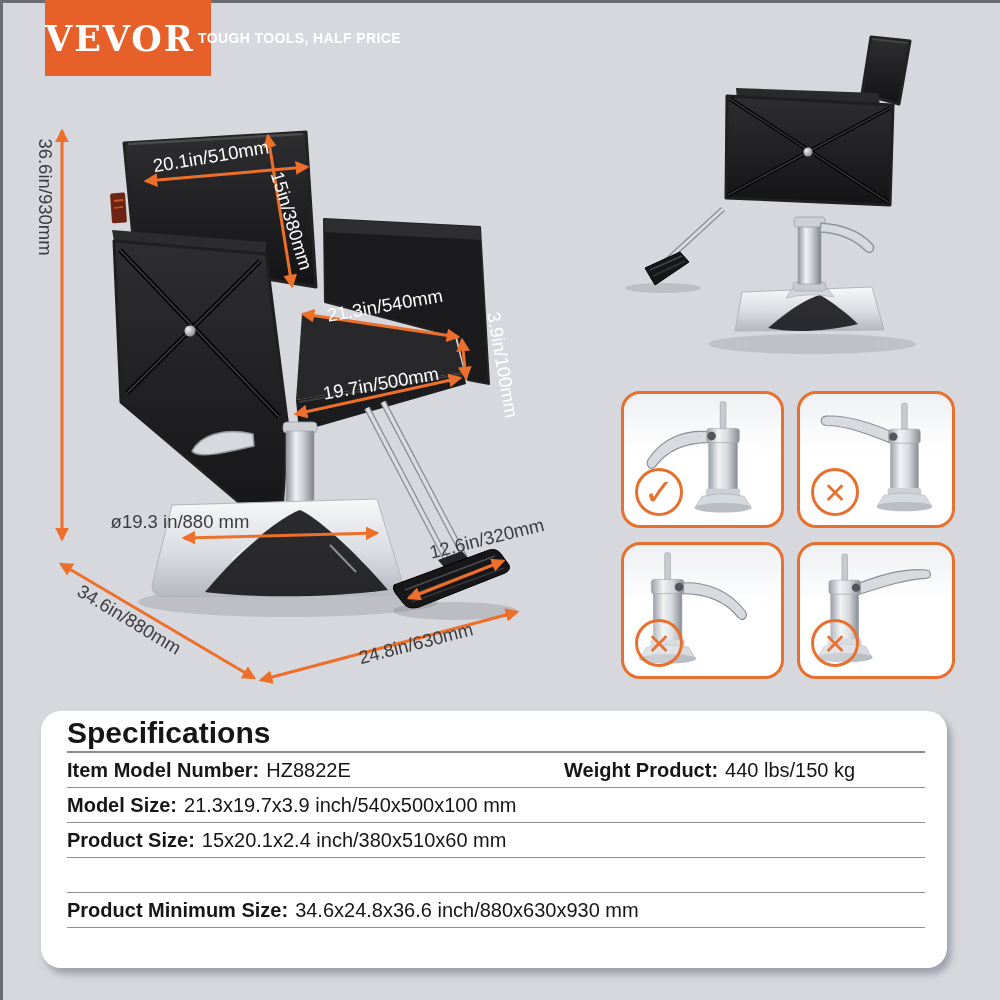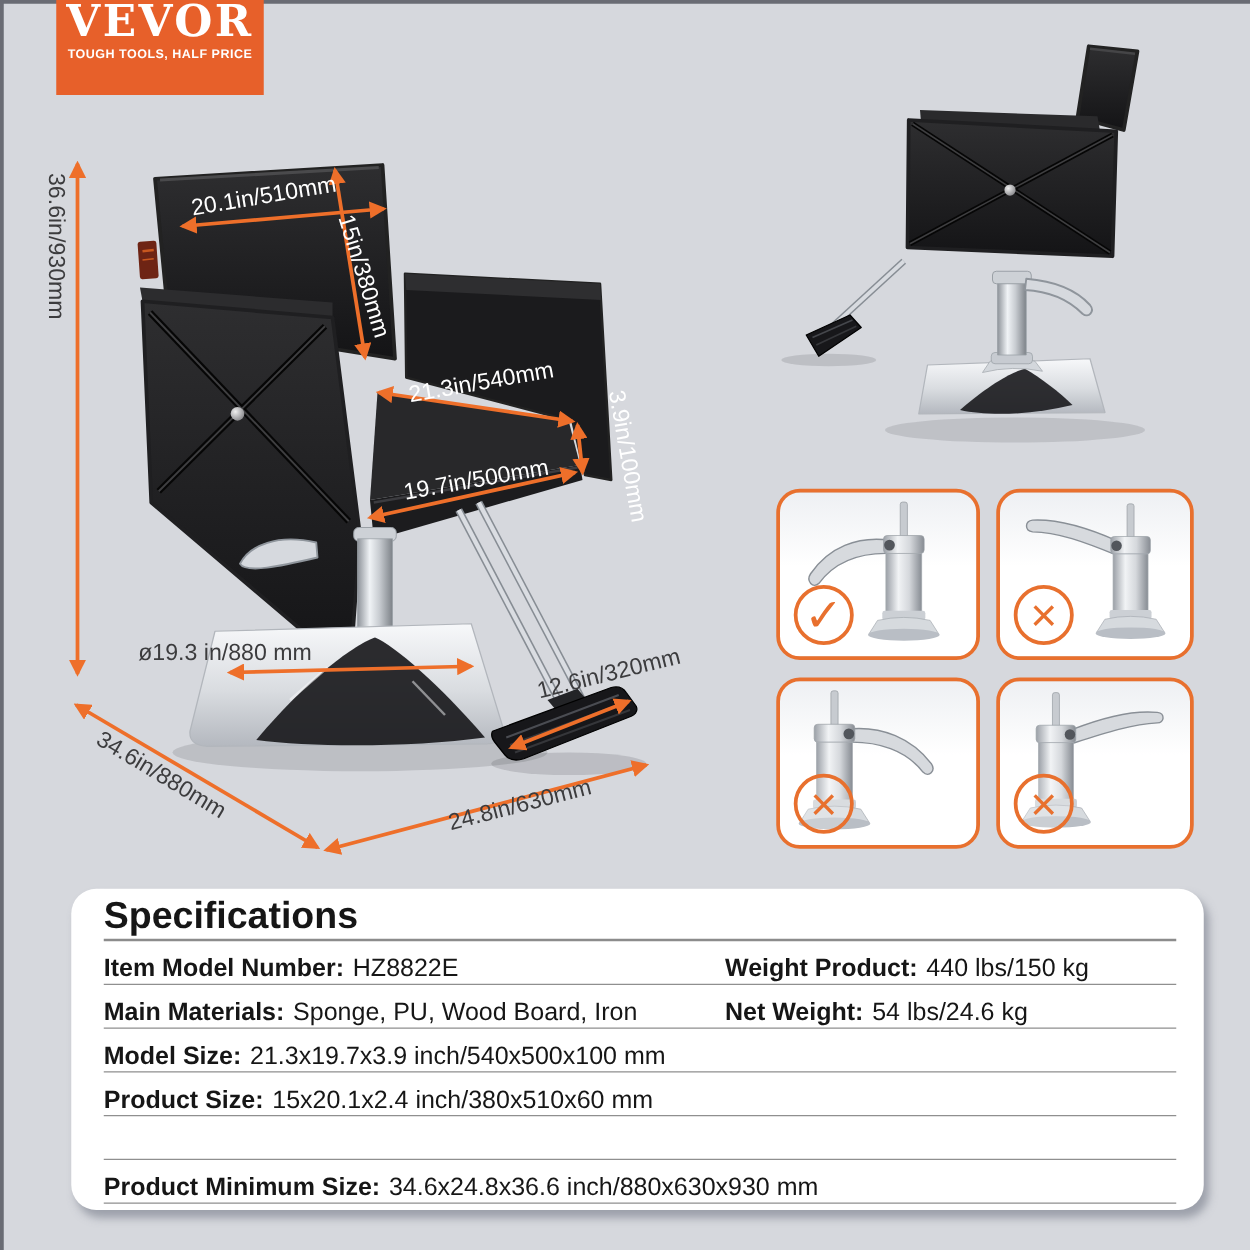--- a/index.html
+++ b/index.html
@@ -7,28 +7,28 @@
     position:relative;width:1000px;height:1000px;overflow:hidden;
     background:#d6d8dd;
     font-family:"Liberation Sans", sans-serif;
   }
   .edge-top{position:absolute;left:0;top:0;width:1000px;height:3px;background:#6a6c74;}
   .edge-left{position:absolute;left:0;top:0;width:3px;height:1000px;background:#6a6c74;}
 
   
   .logo{
     position:absolute;left:45px;top:0;width:166px;height:76px;
-    background:#e7602a;color:#fff;display:flex;flex-direction:column;
-    align-items:center;justify-content:flex-start;gap:3px;
+    background:#e7602a;color:#fff;display:flex;flex-direction:row;
+    align-items:center;justify-content:space-between;gap:3px;
   }
   .logo .brand{
     font-family:"DejaVu Serif", serif;font-weight:bold;font-size:35px;
     line-height:1;letter-spacing:2px;
   }
-  .logo .tagline{font-size:10px;font-weight:bold;letter-spacing:.4px;white-space:nowrap;}
+  .logo .tagline{font-size:14px;font-weight:bold;letter-spacing:.4px;white-space:nowrap;}
 
   
   svg.art{position:absolute;left:0;top:0;width:1000px;height:1000px;}
 
   
   .dim{
     position:absolute;white-space:nowrap;font-size:18.5px;line-height:1;
     transform:translate(-50%,-50%) rotate(var(--r,0deg));
   }
   .dim.white{color:#ffffff;}
@@ -47,30 +47,30 @@
   .variant svg{position:absolute;left:0;top:0;width:100%;height:100%;}
   .mark{
     position:absolute;left:11px;bottom:9px;width:48px;height:48px;box-sizing:border-box;
     border:3.5px solid #e8702e;border-radius:50%;display:flex;align-items:center;
     justify-content:center;color:#e8702e;font-size:37px;line-height:1;
     background:rgba(255,255,255,.25);
   }
 
   
   .specs{
-    position:absolute;left:57px;top:711px;width:906px;height:257px;box-sizing:border-box;
+    position:absolute;left:41px;top:711px;width:906px;height:257px;box-sizing:border-box;
     background:#ffffff;border-radius:20px;padding:4px 22px 0 26px;
     box-shadow:4px 6px 7px rgba(110,114,130,.55);color:#161616;
   }
   .spec-title{
     font-size:30px;font-weight:bold;height:36px;display:flex;align-items:center;
     border-bottom:2px solid #8c8c8c;
   }
   .spec-row{
-    display:flex;align-items:flex-end;height:34px;font-size:20px;
+    display:flex;align-items:center;height:34px;font-size:20px;
     border-bottom:1.5px solid #8f8f8f;
   }
   .spec-row .cell{white-space:nowrap;}
   .spec-row .c1{width:497px;flex:none;}
   .spec-row b{font-weight:bold;margin-right:7px;}
 </style>
 </head>
 <body>
 
 <div class="stage">
@@ -337,28 +337,20 @@
 
     <div class="spec-row">
       <div class="cell c1">
         <b>Item Model Number:</b><span>HZ8822E</span>
       </div>
       <div class="cell">
         <b>Weight Product:</b><span>440 lbs/150 kg</span>
       </div>
     </div>
 
-    <div class="spec-row">
-      <div class="cell c1">
-        <b>Main Materials:</b><span>Sponge, PU, Wood Board, Iron</span>
-      </div>
-      <div class="cell">
-        <b>Net Weight:</b><span>54 lbs/24.6 kg</span>
-      </div>
-    </div>
 
     <div class="spec-row">
       <div class="cell">
         <b>Model Size:</b><span>21.3x19.7x3.9 inch/540x500x100 mm</span>
       </div>
     </div>
 
     <div class="spec-row">
       <div class="cell">
         <b>Product Size:</b><span>15x20.1x2.4 inch/380x510x60 mm</span>

